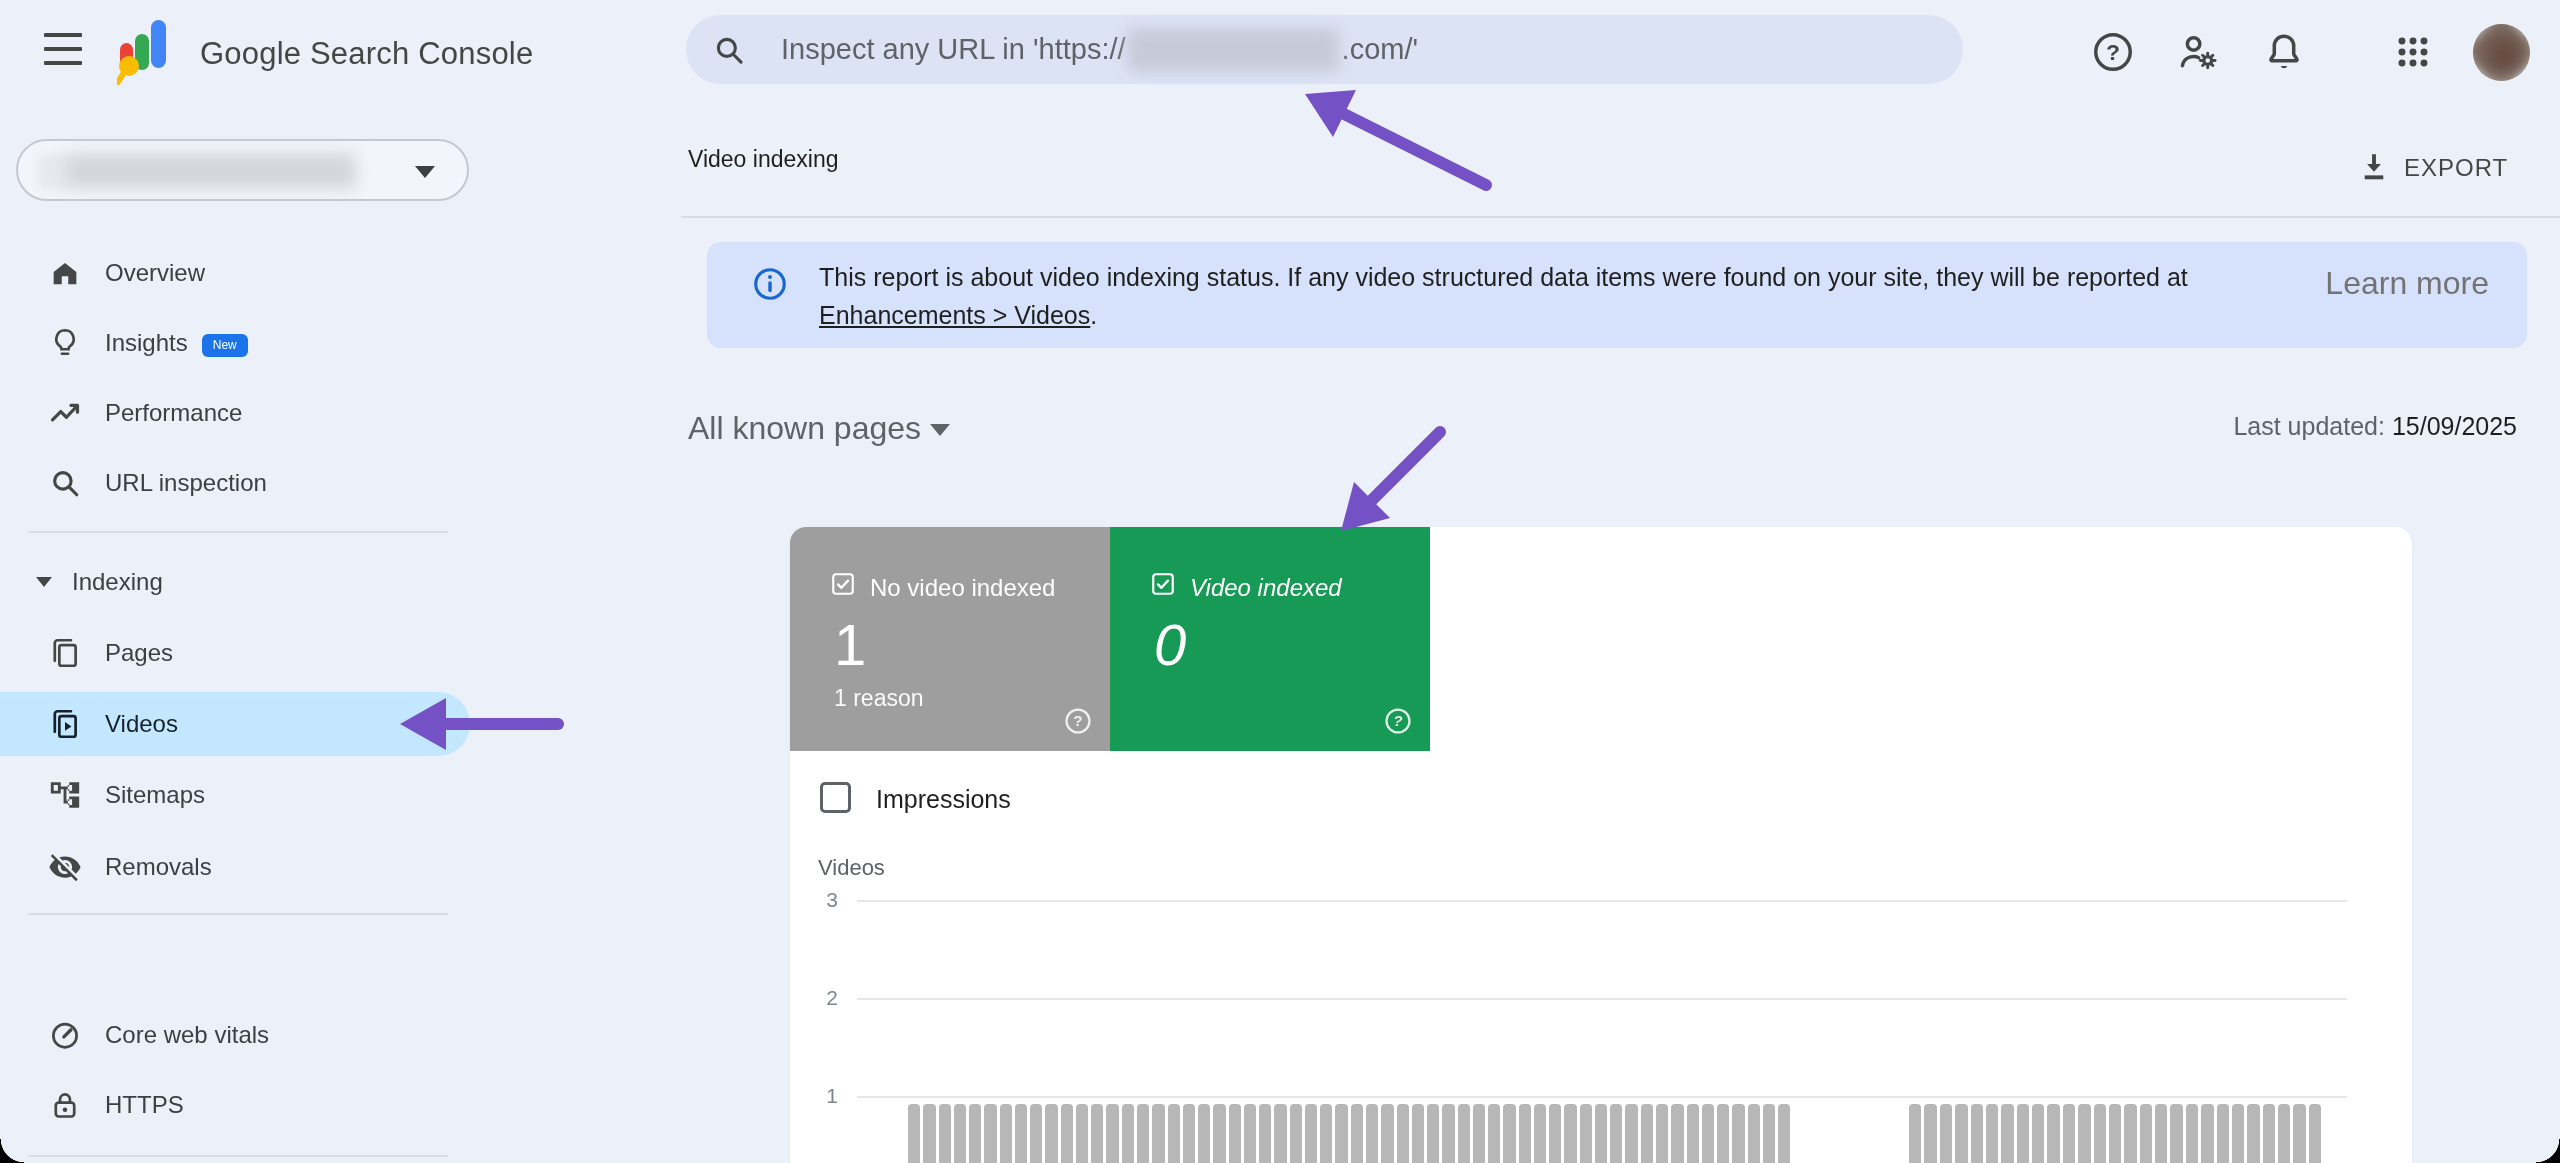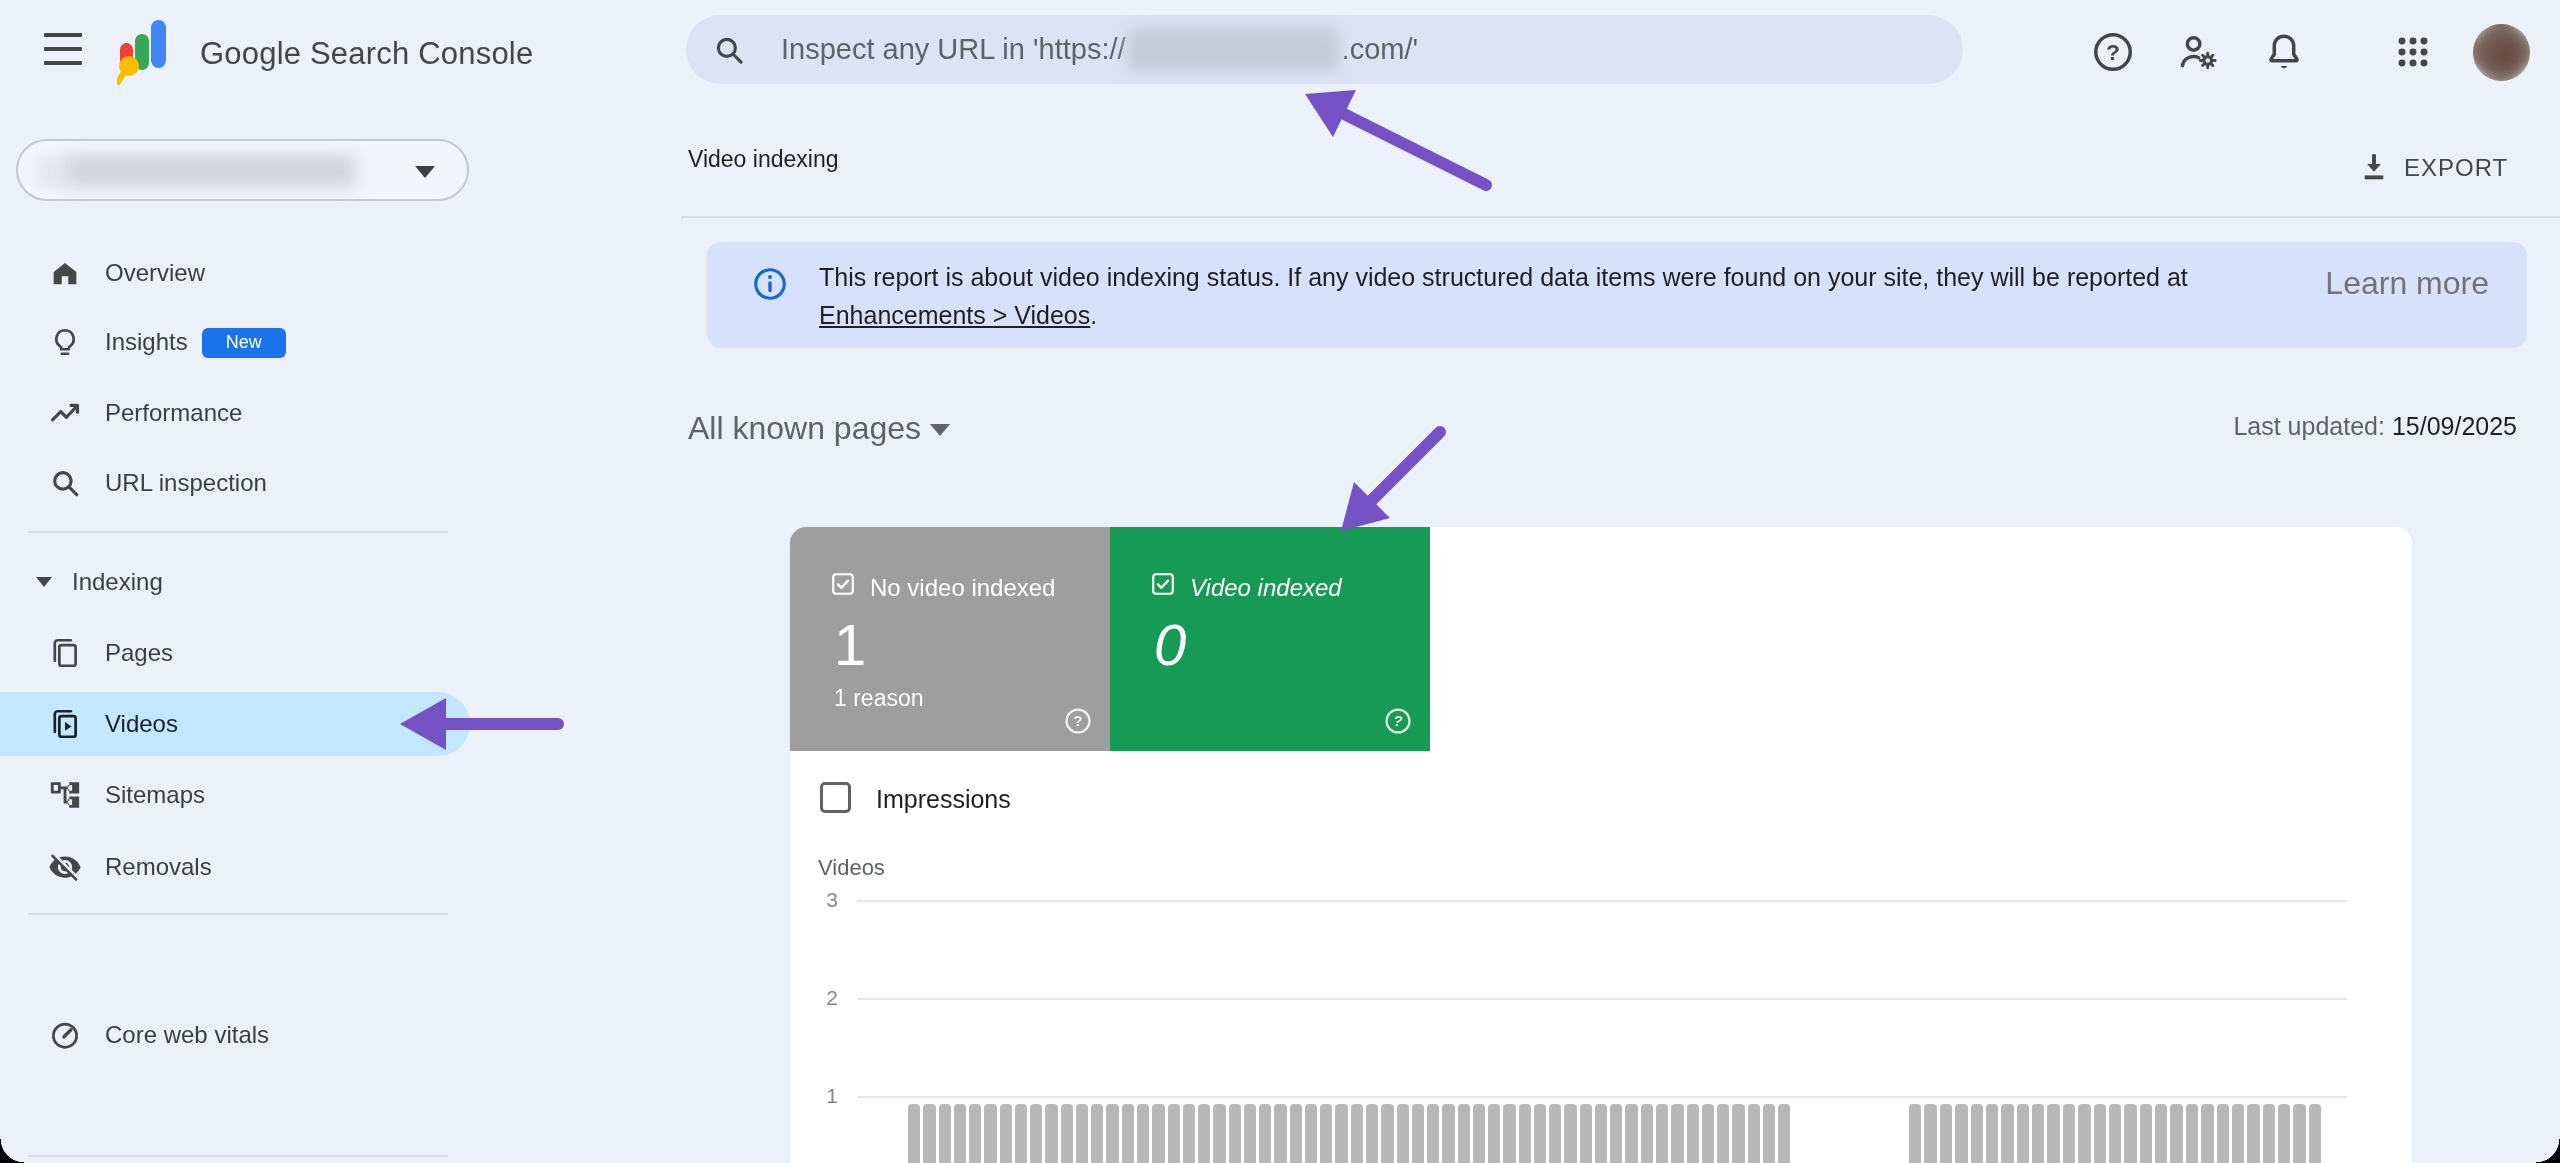--- a/index.html
+++ b/index.html
@@ -33,22 +33,22 @@
   .prop-redact { position:absolute; left:48px; top:13px; width:290px; height:34px; background:#d3d5dc; filter:blur(8px); border-radius:5px; }
   .prop-favicon { position:absolute; left:20px; top:14px; width:34px; height:34px; background:#e7e9ee; filter:blur(4px); border-radius:6px; }
   .caret-down { width:0; height:0; border-left:10px solid transparent; border-right:10px solid transparent; border-top:12px solid #3c4043; }
   .prop-pill .caret-down { position:absolute; right:32px; top:25px; }
 
   .nav-row { left:0; width:470px; height:56px; display:flex; align-items:center; cursor:pointer; }
   .nav-row .nicon { position:absolute; left:48px; width:34px; height:34px; }
   .nav-row .nlabel { position:absolute; left:105px; font-size:24px; color:#3c4043; white-space:nowrap; }
   .nav-row.selected { background:#c2e7ff; border-radius:0 32px 32px 0; height:64px; }
   .nav-row.selected .nlabel { color:#17212b; font-weight:500; }
-  .badge-new { display:inline-block; margin-left:14px; background:#1a73e8; color:#fff; font-size:18px; font-weight:500;
-    padding:4px 24px 5px; border-radius:6px; vertical-align:2px; }
+  .badge-new { display:inline-block; margin-left:14px; background:#1a73e8; color:#fff; font-size:12px; font-weight:500;
+    padding:4px 11px 5px; border-radius:6px; vertical-align:2px; }
   .side-divider { left:28px; width:420px; height:2px; background:#d9dce5; }
   .section-head { left:0; width:470px; height:50px; cursor:pointer; }
   .section-head .tri { position:absolute; left:36px; top:21px; width:0; height:0; border-left:8px solid transparent; border-right:8px solid transparent; border-top:10px solid #444746; }
   .section-head .slabel { position:absolute; left:72px; top:12px; font-size:24px; color:#3c4043; }
 
   
   .page-title { left:688px; top:146px; font-size:23px; color:#1f1f1f; }
   .export-btn { left:2340px; top:138px; width:190px; height:58px; cursor:pointer; border-radius:8px; }
   .export-btn svg { position:absolute; left:16px; top:11px; }
   .export-btn .xlabel { position:absolute; left:64px; top:16px; font-size:24px; font-weight:500; letter-spacing:1px; color:#444746; }
@@ -244,20 +244,28 @@
 
 
   <div class="abs nav-row" style="top:1007px">
     <svg class="nicon" viewBox="0 0 24 24">
       <circle cx="12" cy="12.5" r="8.2" fill="none" stroke="#444746" stroke-width="1.9"></circle>
       <line x1="11.2" y1="13.3" x2="16.2" y2="8.3" stroke="#444746" stroke-width="2.4" stroke-linecap="round"></line>
     </svg>
     <span class="nlabel">Core web vitals</span>
   </div>
 
+  <div class="abs nav-row" style="top:1077px">
+    <svg class="nicon" viewBox="0 0 24 24">
+      <rect x="5.5" y="10.3" width="13" height="9.8" rx="2" fill="none" stroke="#444746" stroke-width="1.9"></rect>
+      <path d="M8.5 10.3V8a3.5 3.5 0 0 1 7 0v2.3" fill="none" stroke="#444746" stroke-width="1.9"></path>
+      <circle cx="12" cy="15.3" r="1.6" fill="#444746"></circle>
+    </svg>
+    <span class="nlabel">HTTPS</span>
+  </div>
 
   <div class="abs side-divider" style="top:1155px"></div>
 
   <div class="abs page-title">Video indexing</div>
 
   <div class="abs export-btn">
     <svg width="36" height="36" viewBox="0 0 24 24">
       <rect x="10.7" y="3.5" width="2.6" height="7" fill="#444746"></rect>
       <path d="M12 15.2 7.4 10h9.2z" fill="#444746"></path>
       <rect x="5.8" y="17.6" width="12.4" height="2.6" fill="#444746"></rect>

